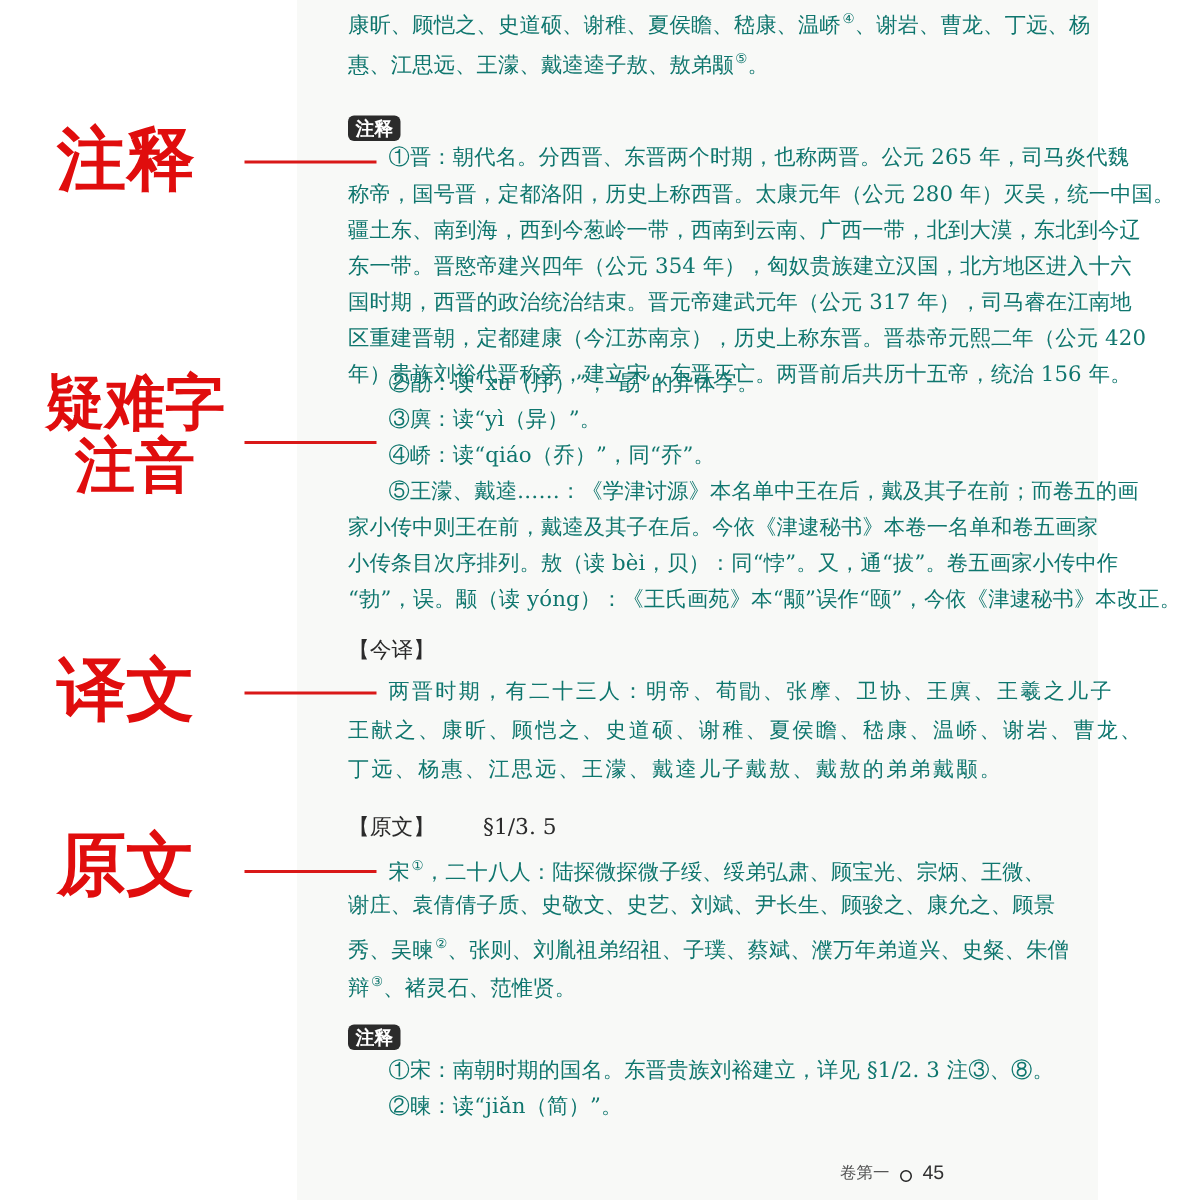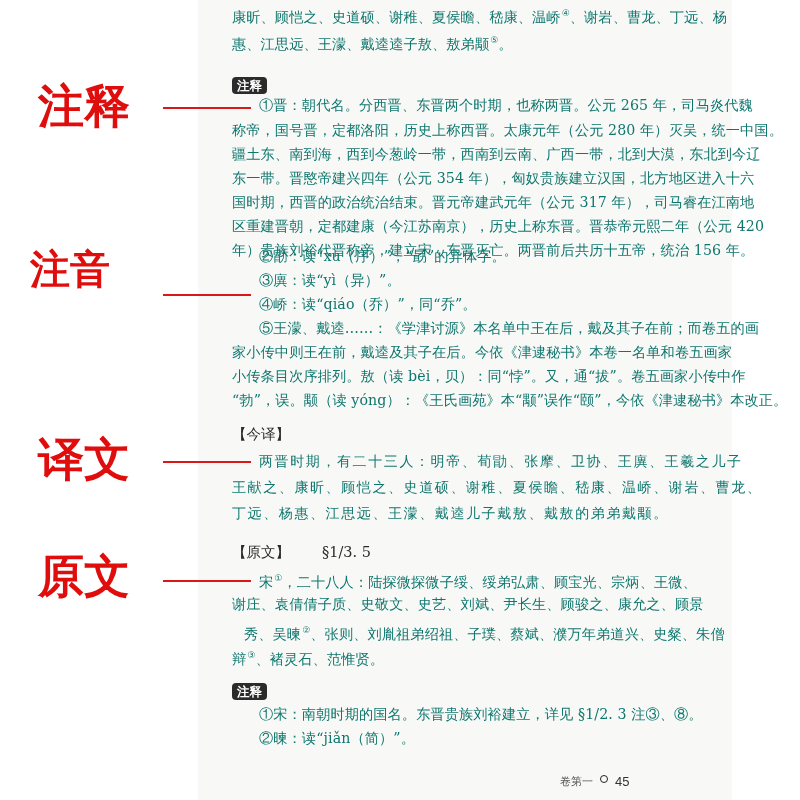--- a/index.html
+++ b/index.html
@@ -38,40 +38,41 @@
     position: absolute; color: #e00d0d;
     font-family: "DejaVu Sans", "Liberation Sans", sans-serif;
     font-weight: bold; text-align: center; line-height: 1.05;
   }
   .annot-line {
     position: absolute; height: 2px; background: #d91818;
   }
   .footer {
     position: absolute; top: 774px; left: 560px;
     font-size: 11px; color: #555;
-    display: flex; align-items: flex-start; gap: 6px;
+    display: flex; align-items: flex-end; gap: 6px;
   }
   .footer .page-num { font-family: Liberation Sans, sans-serif; font-size: 13px; color: #333; }
   .diamond-icon {
     width: 10px; height: 10px; display: inline-block; position: relative;
   }
   .diamond-icon::before {
     content: ""; position: absolute; left: 1px; top: 1px; width: 6px; height: 6px;
     border: 1.5px solid #222; border-radius: 50%;
   }
 </style>
 </head>
 <body>
 
 <div class="page"></div>
 
 <div class="annot-label" style="left:38px; top:82px; font-size:46px;">注释</div>
 <div class="annot-line" style="left:163px; top:107px; width:88px;"></div>
 
 <div class="annot-label" style="left:30px; top:248px; font-size:40px;">
+  <div>疑难字</div>
   <div>注音</div>
 </div>
 <div class="annot-line" style="left:163px; top:294px; width:88px;"></div>
 
 <div class="annot-label" style="left:38px; top:435px; font-size:46px;">译文</div>
 <div class="annot-line" style="left:163px; top:461px; width:88px;"></div>
 
 <div class="annot-label" style="left:38px; top:552px; font-size:46px;">原文</div>
 <div class="annot-line" style="left:163px; top:580px; width:88px;"></div>
 
@@ -97,21 +98,21 @@
 <div class="line" style="top:390px;">“勃”，误。颙（读 yóng）：《王氏画苑》本“颙”误作“颐”，今依《津逮秘书》本改正。</div>
 
 <div class="section-head" style="top:424px;">【今译】</div>
 <div class="line indent translation" style="top:451px;">两晋时期，有二十三人：明帝、荀勖、张摩、卫协、王廙、王羲之儿子</div>
 <div class="line translation" style="top:477px;">王献之、康昕、顾恺之、史道硕、谢稚、夏侯瞻、嵇康、温峤、谢岩、曹龙、</div>
 <div class="line translation" style="top:503px;">丁远、杨惠、江思远、王濛、戴逵儿子戴敖、戴敖的弟弟戴颙。</div>
 
 <div class="section-head" style="top:542px;"><span>【原文】</span><span class="ref">§1/3. 5</span></div>
 <div class="line indent" style="top:568px;"><span>宋</span><sup class="fn">①</sup><span>，二十八人：陆探微探微子绥、绥弟弘肃、顾宝光、宗炳、王微、</span></div>
 <div class="line" style="top:594px;">谢庄、袁倩倩子质、史敬文、史艺、刘斌、尹长生、顾骏之、康允之、顾景</div>
-<div class="line" style="top:620px;margin-left:12px;"><span>秀、吴暕</span><sup class="fn">②</sup><span>、张则、刘胤祖弟绍祖、子璞、蔡斌、濮万年弟道兴、史粲、朱僧</span></div>
+<div class="line" style="top:620px;"><span>秀、吴暕</span><sup class="fn">②</sup><span>、张则、刘胤祖弟绍祖、子璞、蔡斌、濮万年弟道兴、史粲、朱僧</span></div>
 <div class="line" style="top:645px;"><span>辩</span><sup class="fn">③</sup><span>、褚灵石、范惟贤。</span></div>
 
 <div class="badge" style="top:683px;">注释</div>
 <div class="line note2" style="top:704px;">①宋：南朝时期的国名。东晋贵族刘裕建立，详见 §1/2. 3 注③、⑧。</div>
 <div class="line note2" style="top:728px;">②暕：读“jiǎn（简）”。</div>
 
 <div class="footer">
   <span>卷第一</span>
   <span class="diamond-icon"></span>
   <span class="page-num">45</span>

